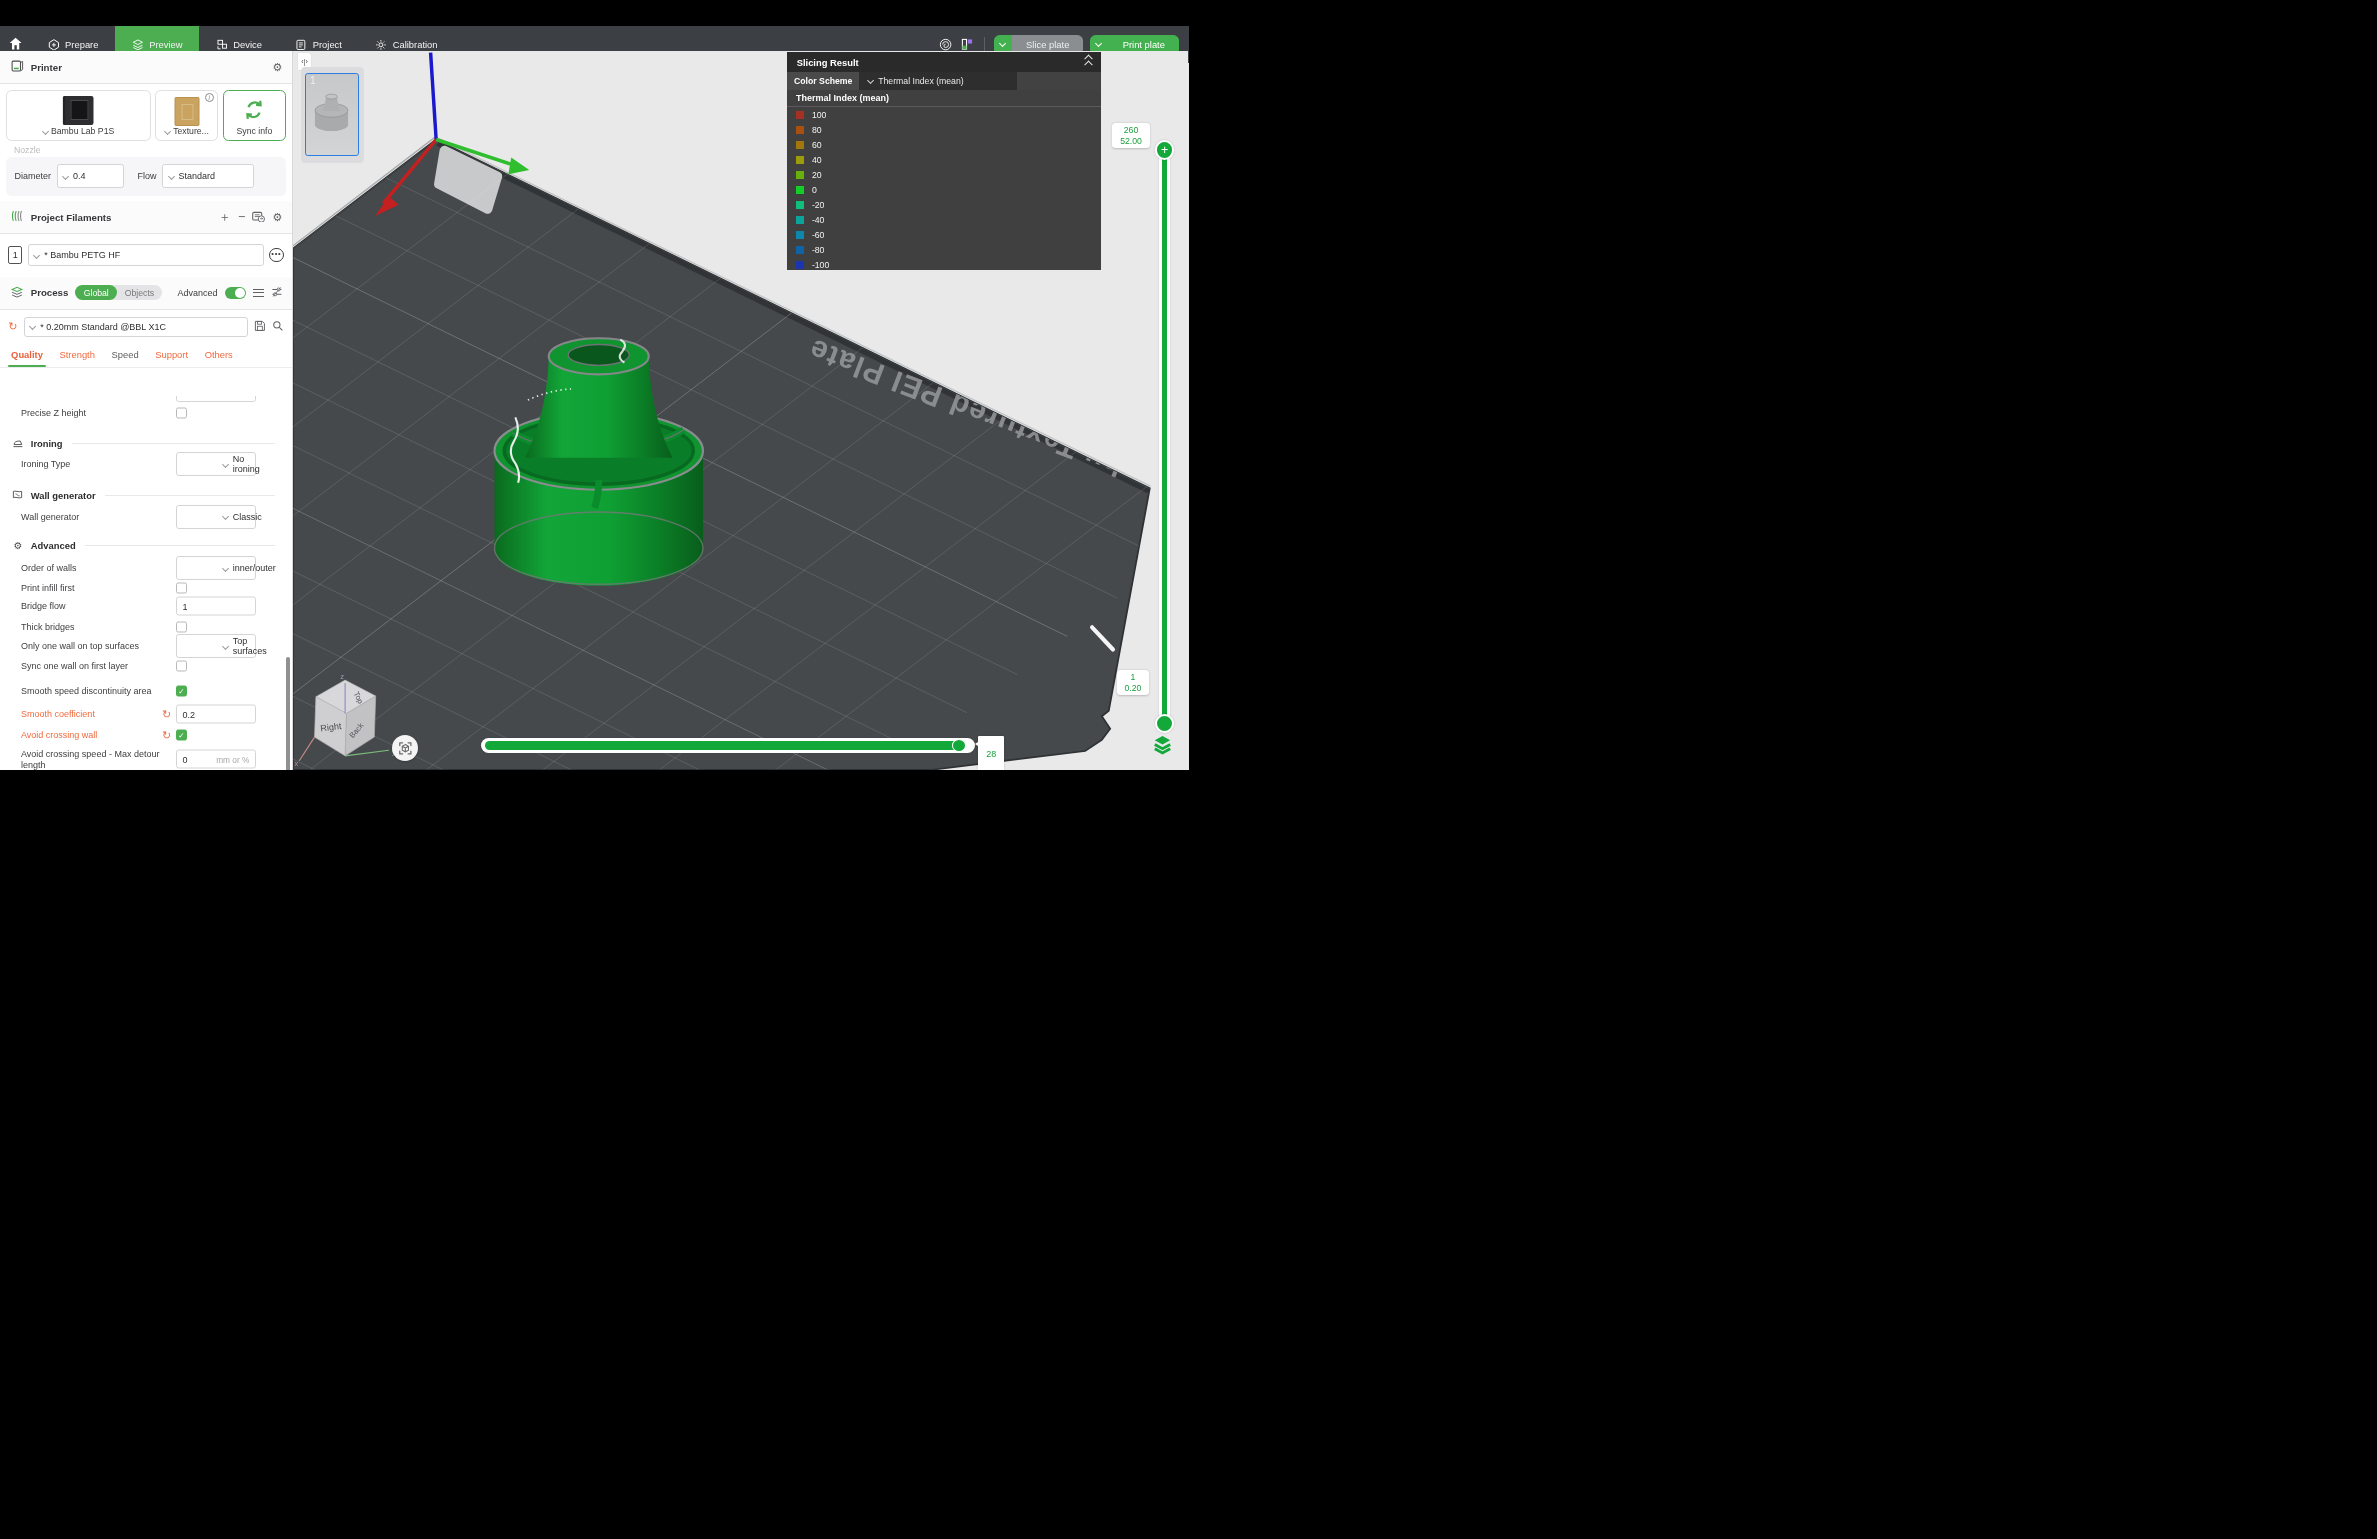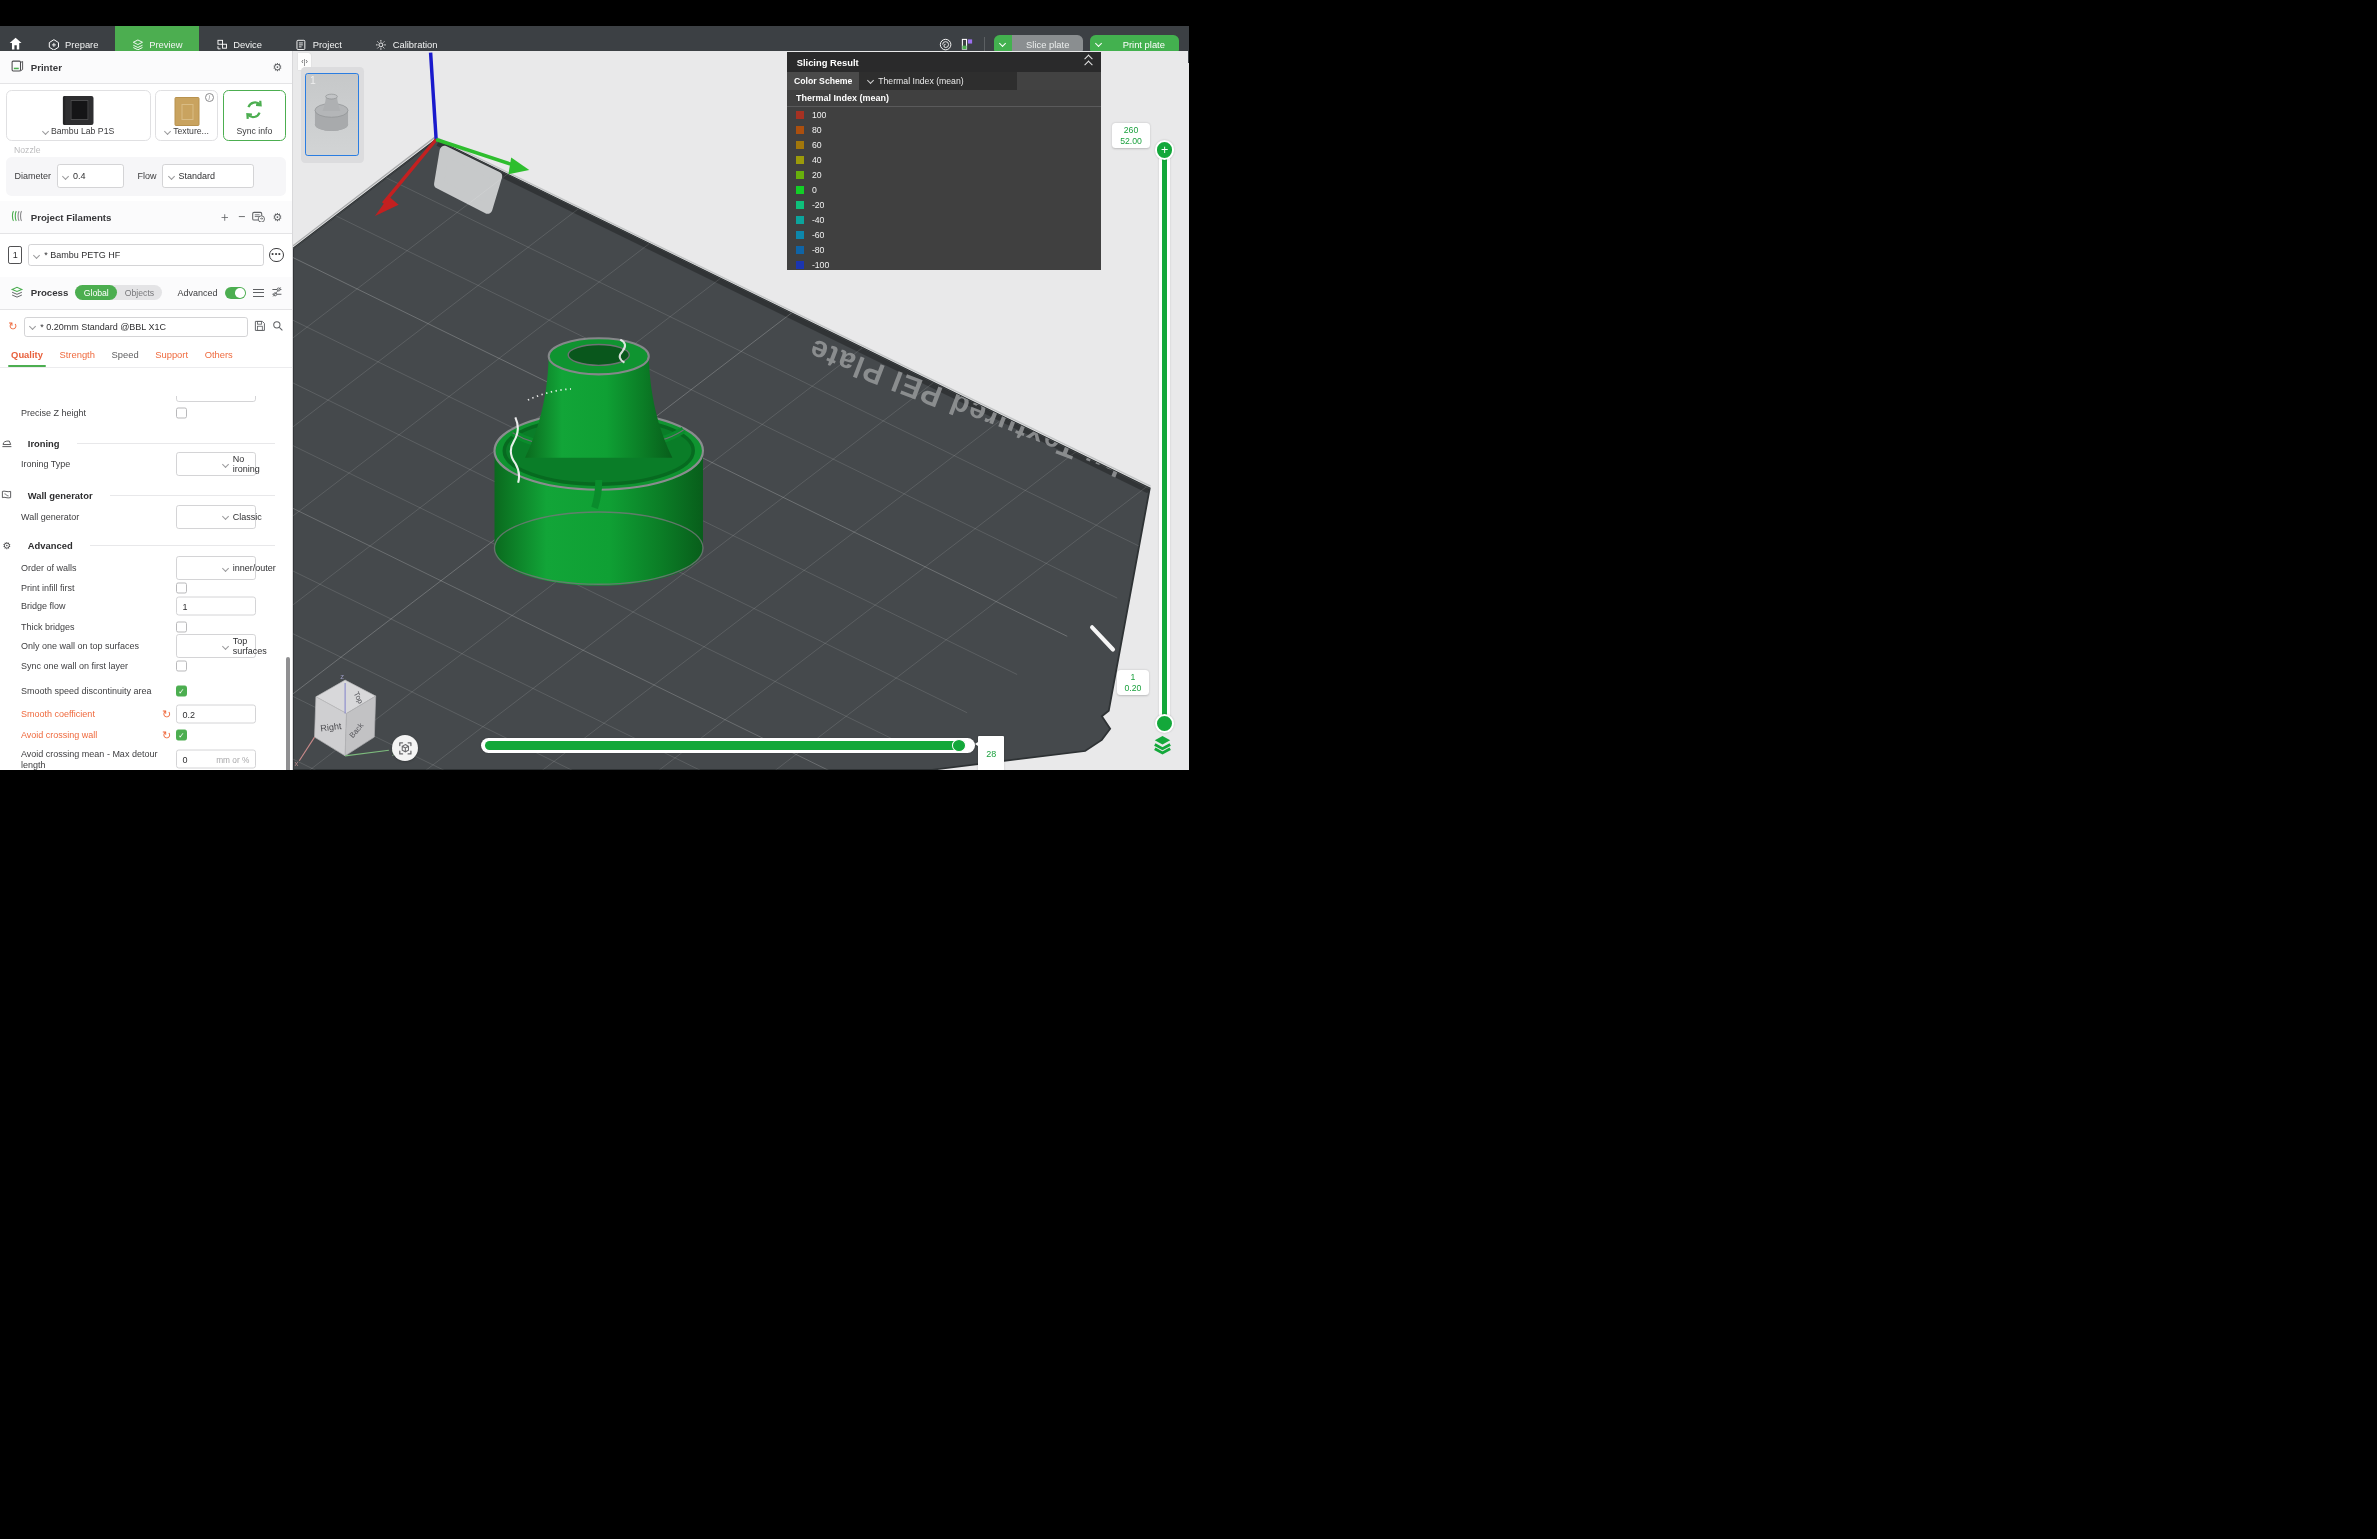--- a/index.html
+++ b/index.html
@@ -79,21 +79,21 @@
   .srow{position:relative;}
   .slabel{position:absolute;left:21px;top:50%;transform:translateY(-50%);font-size:9px;color:#3e3e40;width:143px;line-height:10.4px;}
   .slabel.mod{color:#ef6a3e;}
   .ctrl{position:absolute;left:176px;top:50%;transform:translateY(-50%);}
   .ctrl.wide{width:80px;padding-left:46px;}
   .checkbox{display:block;width:11px;height:11px;border:0.7px solid #b9b9bb;border-radius:2.1px;background:#fff;cursor:pointer;}
   .checkbox.checked{background:#4cae50;border-color:#4cae50;color:#fff;font-size:7.6px;display:flex;align-items:center;justify-content:center;}
   .inputbox{width:80px;height:19px;border:0.7px solid #d4d4d6;border-radius:2.8px;display:flex;align-items:center;padding:0 5.6px;font-size:9px;color:#2f2f31;}
   .inputbox .unit{margin-left:auto;color:#a8a8aa;font-size:8.3px;}
   .rundo{position:absolute;left:162px;top:50%;transform:translateY(-50%);}
-  .ssection{position:relative;display:flex;align-items:center;gap:15px;padding-left:1px;}
+  .ssection{position:relative;display:flex;align-items:center;gap:7px;padding-left:12px;}
   .sstitle{font-size:9.4px;font-weight:bold;color:#2c2c2e;white-space:nowrap;}
   .sline{flex:1;height:0.7px;background:#e8e8ea;margin:0 16.7px 0 2.8px;}
   .sicon{width:11.8px;display:flex;justify-content:center;color:#4a4a4c;flex:none;}
   #scrollbar{position:absolute;right:2.1px;top:606px;width:3.5px;height:155px;border-radius:2.1px;background:#909092;}
 
   
   #viewport{position:absolute;left:293px;top:51px;width:895px;height:719px;background:#e9e9ea;overflow:hidden;}
   #scene{position:absolute;left:0;top:0;}
   #collapse-handle{position:absolute;left:4.9px;top:2.1px;width:13.2px;height:16.7px;background:#fdfdfd;border-radius:0 2.8px 2.8px 0;display:flex;align-items:center;justify-content:center;font-size:7px;color:#47474a;cursor:pointer;box-shadow:0 0 1.4px rgba(0,0,0,.15);}
   #thumb-panel{position:absolute;left:8.3px;top:16px;width:63px;height:96px;background:#dcdcde;border-radius:4.2px;padding:5.6px 4.2px;}
@@ -458,21 +458,21 @@
           </div>
       </div>
 
       <div class="srow" style="height:23.6px">
         <span class="slabel mod">Avoid crossing wall</span>
         <span class="rundo undo">↻</span>
         <span class="ctrl checkbox checked">✓</span>
       </div>
 
       <div class="srow" style="height:25px">
-        <span class="slabel">Avoid crossing mean - Max detour length</span>
+        <span class="slabel">Avoid crossing speed - Max detour length</span>
         <div class="ctrl inputbox">
             <span>0</span>
             <span class="unit">mm or %</span>
           </div>
       </div>
 
     </div>
 
     <div id="scrollbar"></div>
   </div>

